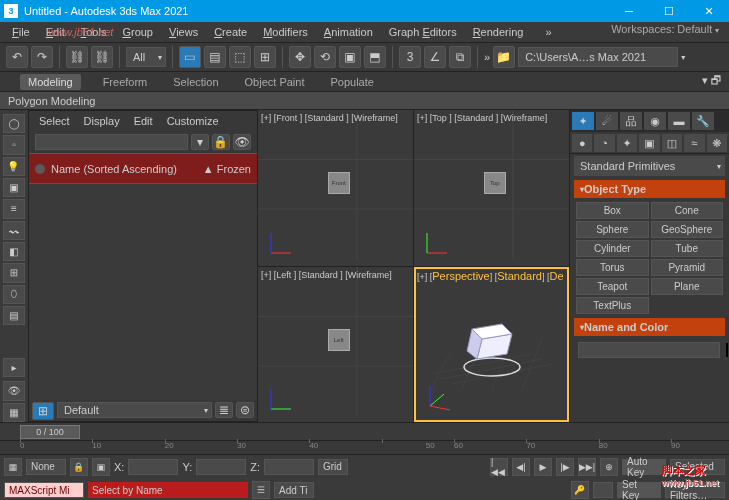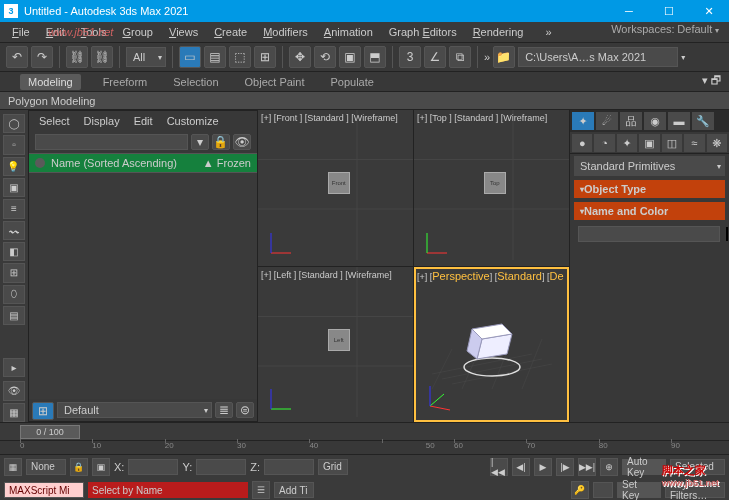--- a/index.html
+++ b/index.html
@@ -23,21 +23,21 @@
 .ribtab{color:#aaa;padding:2px 4px}
 .ribtab.active{background:#5a5a5a;color:#ddd;border-radius:2px;padding:2px 8px}
 .polybar{height:18px;background:#4a4a4a;padding-left:8px;display:flex;align-items:center;border-bottom:1px solid #222}
 .main{display:flex;height:312px}
 .leftstrip{width:28px;background:#3a3a3a;display:flex;flex-direction:column;align-items:center;gap:2px;padding-top:4px}
 .lico{width:22px;height:20px;background:#4a4a4a;border:1px solid #555;display:flex;align-items:center;justify-content:center;font-size:10px}
 .scenepanel{width:230px;background:#2b2b2b;border:1px solid #222;display:flex;flex-direction:column}
 .sp-menu{height:20px;display:flex;gap:14px;padding:4px 10px;background:#383838}
 .sp-tools{height:22px;display:flex;align-items:center;gap:3px;padding:0 6px;background:#383838}
 .sp-search{flex:1;height:16px;background:#4a4a4a;border:1px solid #555}
-.sp-header{height:20px;background:#15803d;display:flex;align-items:center;padding:0 6px;border-top:1px solid #555;border-bottom:1px solid #555}
+.sp-header{height:31px;background:#7f1d1d;display:flex;align-items:center;padding:0 6px;border-top:1px solid #555;border-bottom:1px solid #555}
 .sp-header .dot{width:10px;height:10px;border-radius:50%;background:#5a5a5a;margin-right:6px}
 .sp-body{flex:1;background:#3a3a3a}
 .sp-foot{height:22px;display:flex;gap:3px;padding:3px;background:#383838}
 .views{flex:1;display:grid;grid-template-columns:1fr 1fr;grid-template-rows:1fr 1fr;gap:1px;background:#222}
 .vp{background:#3a3a3a;position:relative;overflow:hidden}
 .vp.active{outline:2px solid #ffc040;outline-offset:-2px}
 .vplabel{position:absolute;top:3px;left:3px;font-size:9px;color:#ccc}
 .vplabel .y{color:#ffc040}
 .vpcube{position:absolute;width:22px;height:22px;background:#888;border:1px solid #aaa;display:flex;align-items:center;justify-content:center;font-size:6px;color:#333}
 .vpgrid{position:absolute;inset:0;opacity:.25}
@@ -271,20 +271,33 @@
       <div class="cptab">●</div>
       <div class="cptab">◔</div>
       <div class="cptab">✦</div>
       <div class="cptab">▣</div>
       <div class="cptab">◫</div>
       <div class="cptab">≈</div>
       <div class="cptab">❋</div>
     </div>
     <div class="cp-drop">Standard Primitives</div>
     <div class="rollout-h">Object Type</div>
+    <div class="btngrid" id="objbtns">
+        <div class="objbtn">Box</div>
+        <div class="objbtn">Cone</div>
+        <div class="objbtn">Sphere</div>
+        <div class="objbtn">GeoSphere</div>
+        <div class="objbtn">Cylinder</div>
+        <div class="objbtn">Tube</div>
+        <div class="objbtn">Torus</div>
+        <div class="objbtn">Pyramid</div>
+        <div class="objbtn">Teapot</div>
+        <div class="objbtn">Plane</div>
+        <div class="objbtn">TextPlus</div>
+      </div>
     <div class="rollout-h">Name and Color</div>
     <div class="colorrow">
       <input class="sb-in" style="flex: 1 1 0%; height: 16px;">
       <div class="colorswatch"></div>
     </div>
   </div>
 </div>
 
 <div class="timeslider">
   <div class="ts-thumb">0 / 100</div>

